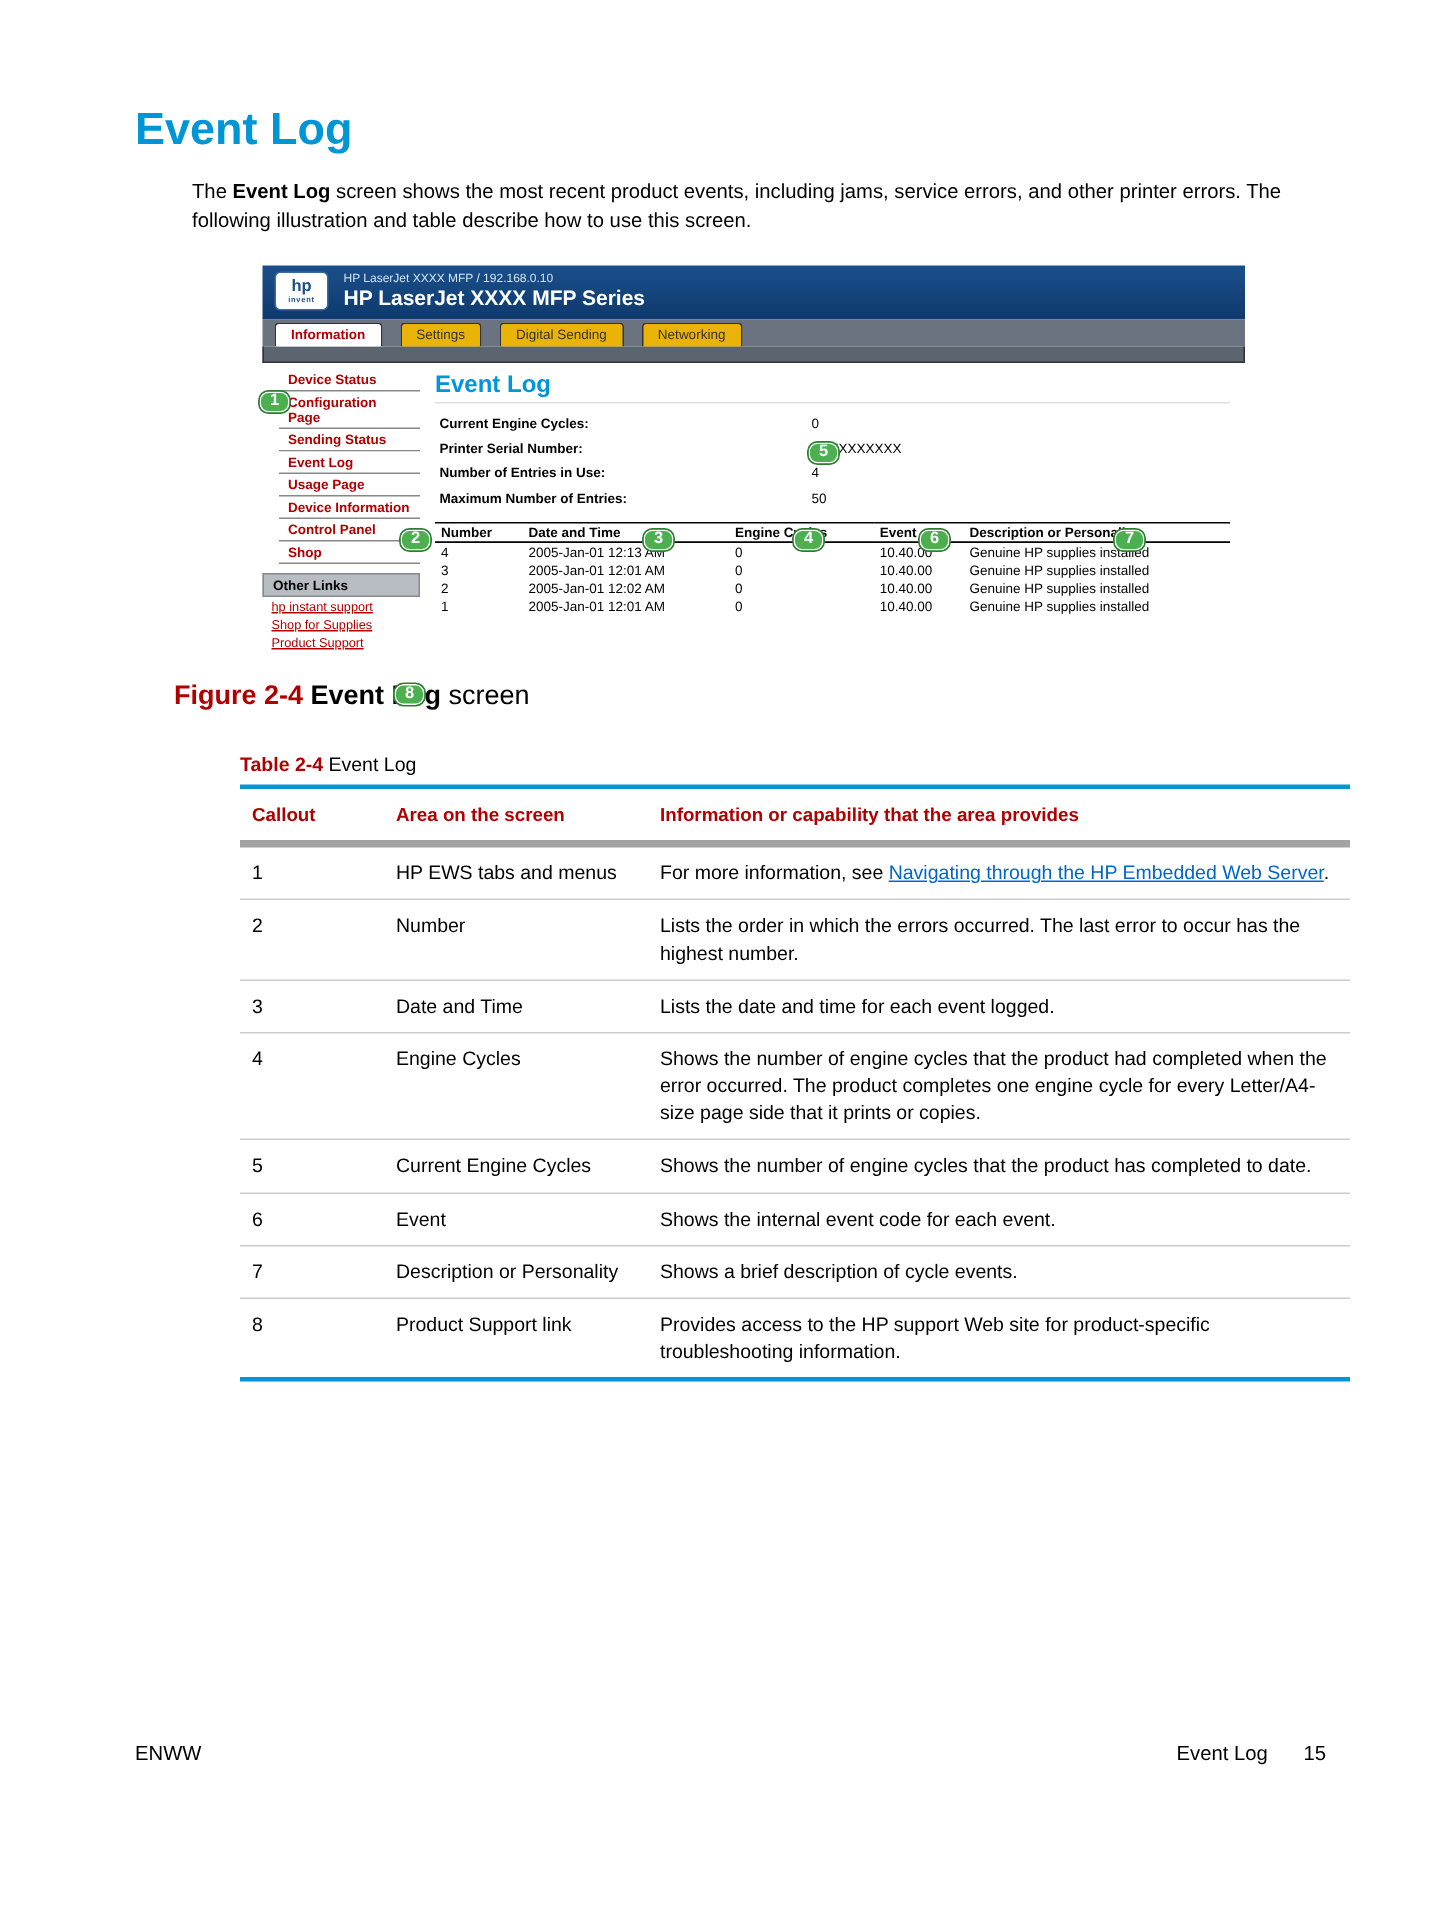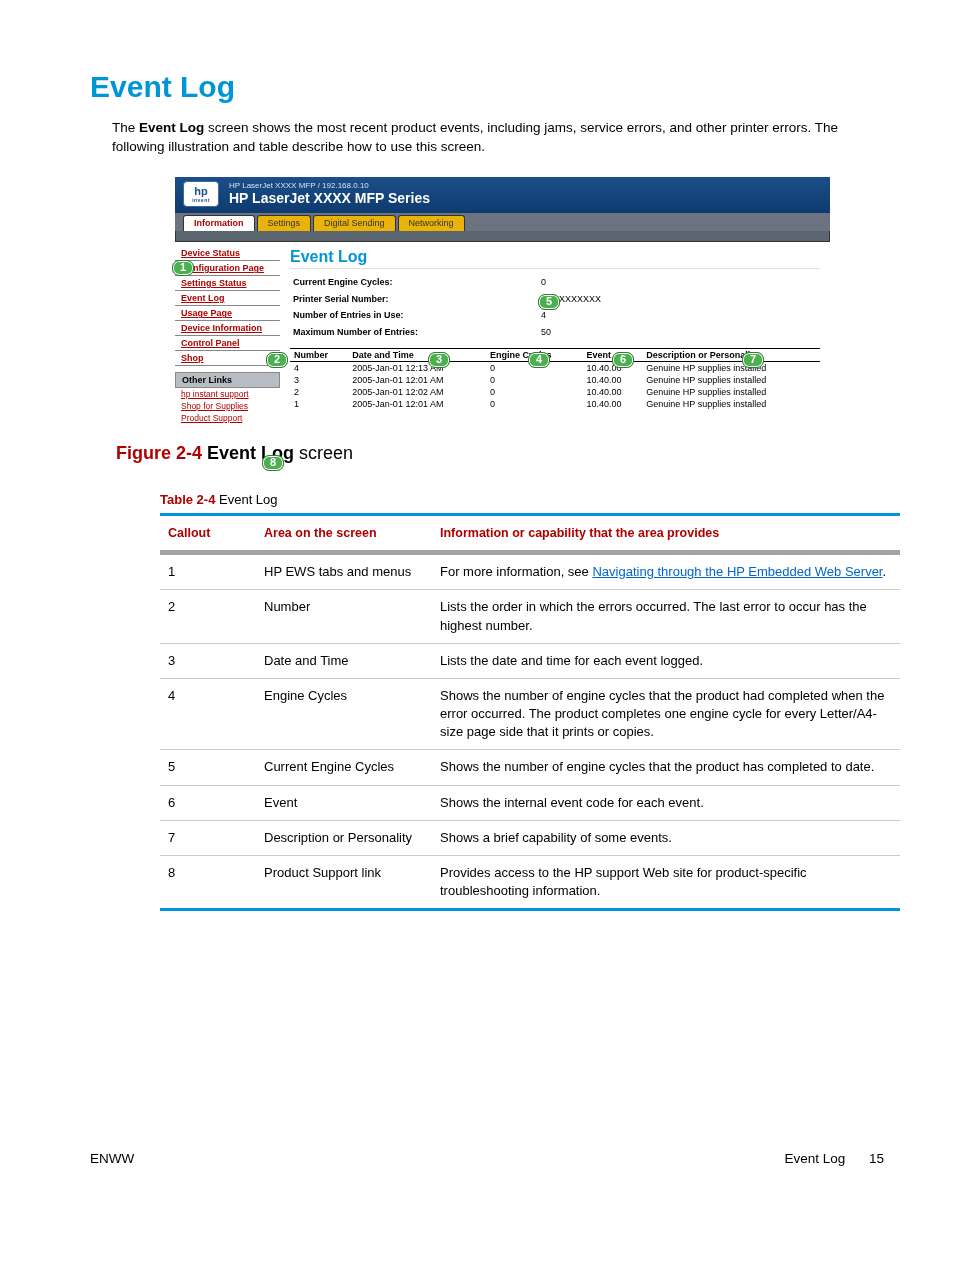--- a/index.html
+++ b/index.html
@@ -10,21 +10,21 @@
     padding: 40px 60px 30px 60px;
     width: 834px;
   }
   h1.page-title {
     color: #0096d6;
     font-size: 30px;
     font-weight: bold;
     margin: 30px 0 15px 30px;
   }
   .intro {
-    margin-left: 52px;
+    margin-left: 68px;
     margin-right: 20px;
     line-height: 1.4;
     font-size: 13.5px;
   }
   .intro b { font-weight: bold; }
 
   
   .ews-shot {
     margin: 20px 0 15px 115px;
     width: 655px;
@@ -56,20 +56,21 @@
   .ews-titles { line-height: 1.2; }
   .ews-titles .small { font-size: 8px; color: #d0e4f4; }
   .ews-titles .big { font-size: 14px; font-weight: bold; }
 
   .ews-tabs {
     background: #6b7280;
     padding: 0 0 0 8px;
     display: flex;
     height: 18px;
     align-items: flex-end;
+    gap: 10px;
   }
   .ews-tab {
     font-size: 9px;
     padding: 2px 10px 3px 10px;
     border: 1px solid #333;
     border-bottom: none;
     background: #eab308;
     color: #333;
     margin-right: 2px;
     border-radius: 3px 3px 0 0;
@@ -90,21 +91,21 @@
     width: 105px;
     flex-shrink: 0;
     padding: 4px 0;
   }
   .ews-side .item {
     color: #b00000;
     font-weight: bold;
     font-size: 9px;
     padding: 2px 6px;
     border-bottom: 1px solid #888;
-    text-decoration: underline;
+    margin-left: 11px;
   }
   .ews-side .sel { background: #fff; }
   .ews-side .section-head {
     background: #b7bdc3;
     color: #000;
     font-weight: bold;
     font-size: 9px;
     padding: 2px 6px;
     border: 1px solid #888;
     margin-top: 6px;
@@ -247,21 +248,21 @@
       <div class="ews-tab active">Information</div>
       <div class="ews-tab">Settings</div>
       <div class="ews-tab">Digital Sending</div>
       <div class="ews-tab">Networking</div>
     </div>
     <div class="ews-subbar"></div>
     <div class="ews-body">
       <div class="ews-side">
         <div class="item">Device Status</div>
         <div class="item">Configuration Page</div>
-        <div class="item">Settings Status</div>
+        <div class="item">Sending Status</div>
         <div class="item sel">Event Log</div>
         <div class="item">Usage Page</div>
         <div class="item">Device Information</div>
         <div class="item">Control Panel</div>
         <div class="item">Shop</div>
         <div class="section-head">Other Links</div>
         <div class="plain">hp instant support</div>
         <div class="plain">Shop for Supplies</div>
         <div class="plain">Product Support</div>
       </div>
@@ -385,21 +386,21 @@
         <td>Shows the number of engine cycles that the product has completed to date.</td>
       </tr>
       <tr>
         <td>6</td>
         <td>Event</td>
         <td>Shows the internal event code for each event.</td>
       </tr>
       <tr>
         <td>7</td>
         <td>Description or Personality</td>
-        <td>Shows a brief capability of some events.</td>
+        <td>Shows a brief description of cycle events.</td>
       </tr>
       <tr>
         <td>8</td>
         <td>Product Support link</td>
         <td>Provides access to the HP support Web site for product-specific troubleshooting information.</td>
       </tr>
     </tbody>
 </table>
 
 <div class="page-footer">

